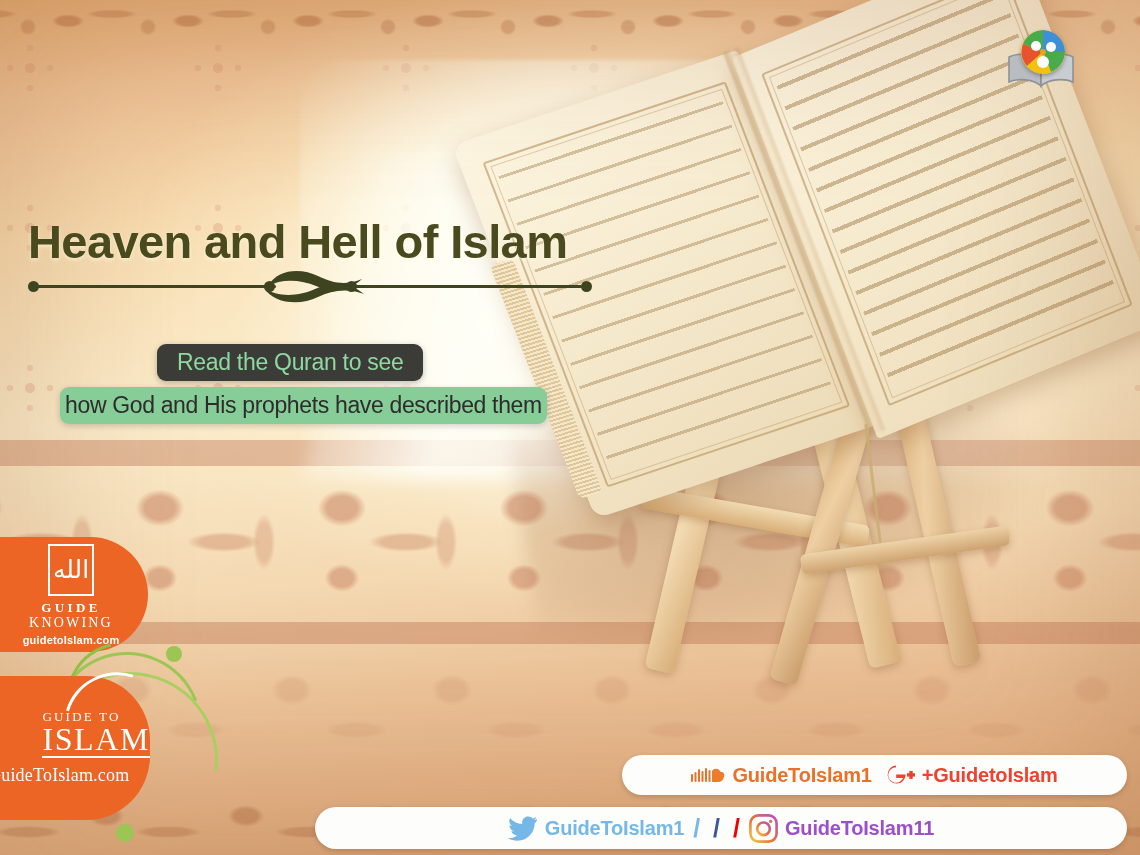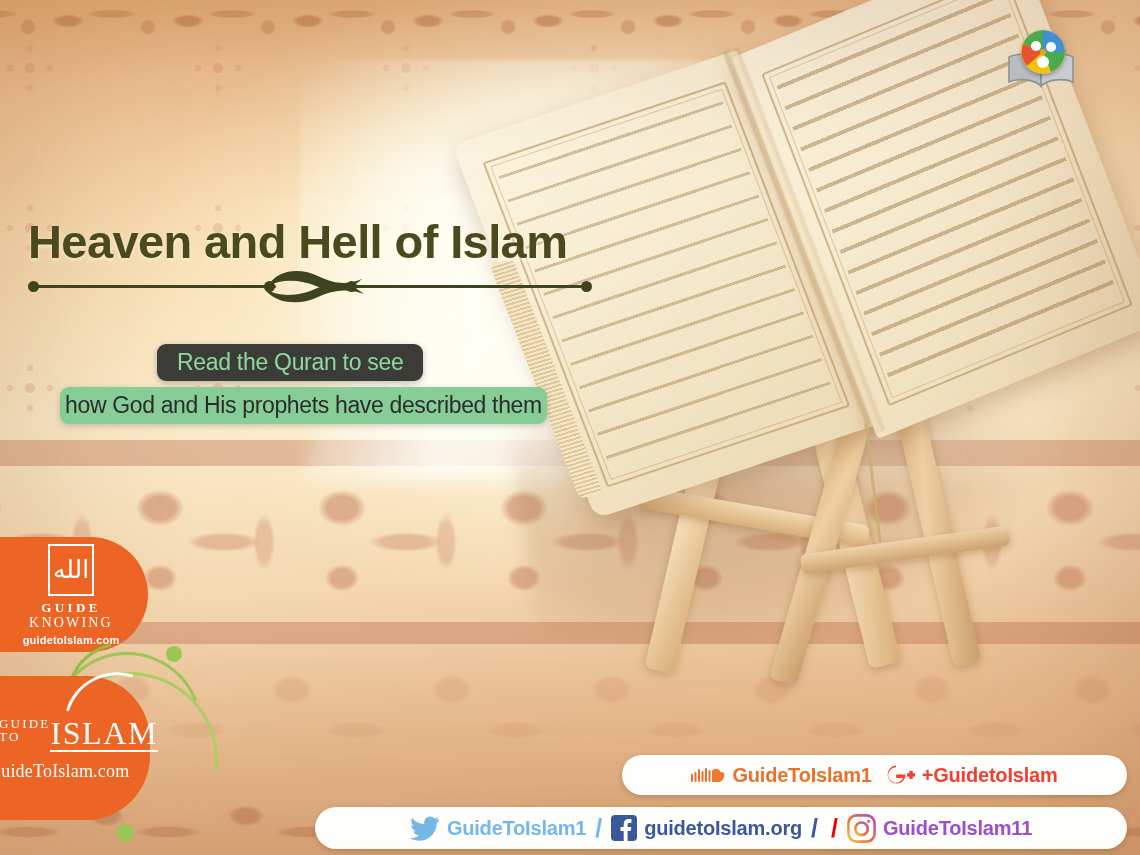--- a/index.html
+++ b/index.html
@@ -163,21 +163,21 @@
   .white-arc{position:absolute;left:64px;top:672px;width:108px;height:110px;
     border:3px solid rgba(255,255,255,.85);border-radius:50%;
     border-color:#fff transparent transparent transparent;transform:rotate(-28deg);}
 
   .badge-gti{left:-26px;top:676px;width:176px;height:144px;border-radius:0 64px 64px 0;
     display:flex;flex-direction:column;justify-content:center;padding:0 0 0 14px;}
   .gti-row{display:flex;align-items:center;gap:7px;}
   .gti-arch{width:28px;height:40px;border-radius:14px 14px 2px 2px;border:2px solid #fff;
     background:repeating-linear-gradient(45deg, rgba(255,255,255,.55) 0 2px, transparent 2px 4px),
                repeating-linear-gradient(-45deg, rgba(255,255,255,.55) 0 2px, transparent 2px 4px);}
-  .gti-words{display:flex;line-height:1;}
+  .gti-words{display:flex;flex-direction:column;line-height:1;margin-left:36px;}
   .gti-guide{color:#fff;font-size:13px;letter-spacing:2.2px;font-family:"Liberation Serif",serif;}
   .gti-islam{color:#fff;font-size:32px;letter-spacing:1.6px;font-family:"Liberation Serif",serif;
     border-bottom:2px solid #fff;padding-bottom:1px;}
   .gti-url{color:#fff;font-size:18px;margin-top:7px;font-family:"Liberation Serif",serif;letter-spacing:.2px;}
 
   
   .site-icon{position:absolute;left:1002px;top:30px;width:78px;height:62px;}
   .sbook{position:absolute;left:4px;top:22px;width:70px;height:38px;}
   .globe{position:absolute;left:19px;top:0;width:44px;height:44px;border-radius:50%;
     overflow:hidden;box-shadow:0 2px 4px rgba(0,0,0,.3);}
@@ -336,29 +336,20 @@
     <a class="sitem" style="text-decoration:none">
       <span class="ico">
         <svg width="30" height="25" viewBox="0 0 30 25">
           <path d="M29 3.3 c-1 .5-2.1.8-3.3 1 C26.9 3.6 27.8 2.4 28.2 1 c-1.1.7-2.4 1.2-3.7 1.5 C23.4 1.3 21.8.6 20.1.6 c-3.3 0-6 2.7-6 6 0 .5.05.9.15 1.4 C9.3 7.7 5 5.4 2.1 1.9 c-.5.9-.8 1.9-.8 3 0 2.1 1.1 3.9 2.7 5 -1 0-1.9-.3-2.7-.75v.07 c0 2.9 2.1 5.3 4.8 5.9 -.5.14-1 .2-1.6.2 -.4 0-.8-.04-1.1-.1 .8 2.4 3 4.1 5.6 4.2 -2.1 1.6-4.7 2.6-7.5 2.6 -.5 0-1 0-1.45-.08 2.7 1.7 5.9 2.7 9.3 2.7 11.2 0 17.3-9.2 17.3-17.2 V7.6 C27.2 6.8 28.2 5.7 29 4.5 Z" fill="#75b8e8"></path>
         </svg>
       </span>
       <span class="slabel" style="color:#75b8e8">GuideToIslam1</span>
     </a>
     <span class="sep" style="color:#75b8e8">/</span>
 
-    <a class="sitem" style="text-decoration:none">
-      <span class="ico">
-        <svg width="26" height="26" viewBox="0 0 26 26">
-          <rect width="26" height="26" rx="4" fill="#3b5998"></rect>
-          <path d="M16.6 26 V16 h3.2 l.5-3.9 h-3.7 V9.6 c0-1.1.3-1.9 1.9-1.9 h2 V4.2 C20.2 4.1 19 4 17.6 4 c-2.9 0-4.9 1.8-4.9 5.2 v2.9 H9.5 V16 h3.2 v10 Z" fill="#fff"></path>
-        </svg>
-      </span>
-      <span class="slabel" style="color:#3b5998">guidetoIslam.org</span>
-    </a>
     <span class="sep" style="color:#3b5998">/</span>
 
     <span class="sep" style="color:#f00000">/</span>
 
     <a class="sitem" style="text-decoration:none">
       <span class="ico">
         <svg width="29" height="29" viewBox="0 0 29 29">
           <defs>
             <linearGradient id="ig" x1="0" y1="1" x2="1" y2="0">
               <stop offset="0%" stop-color="#f2c94c"></stop>

